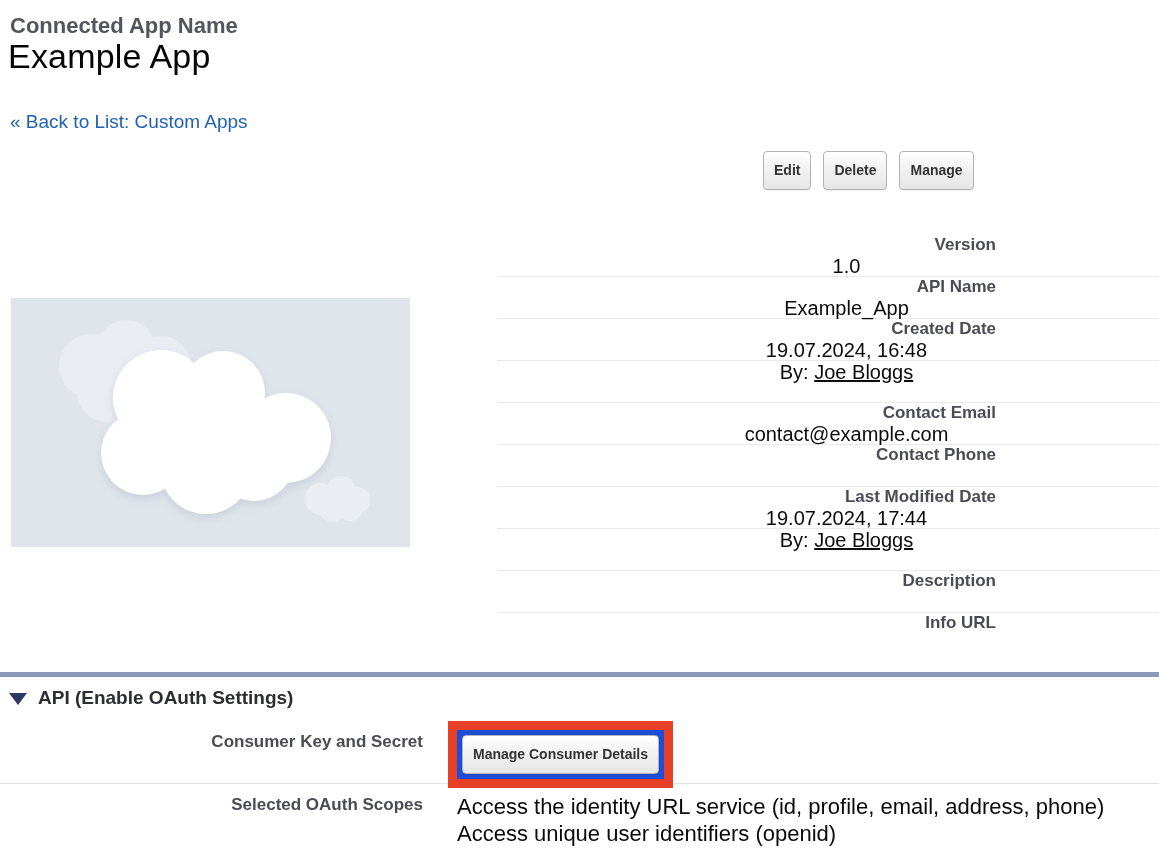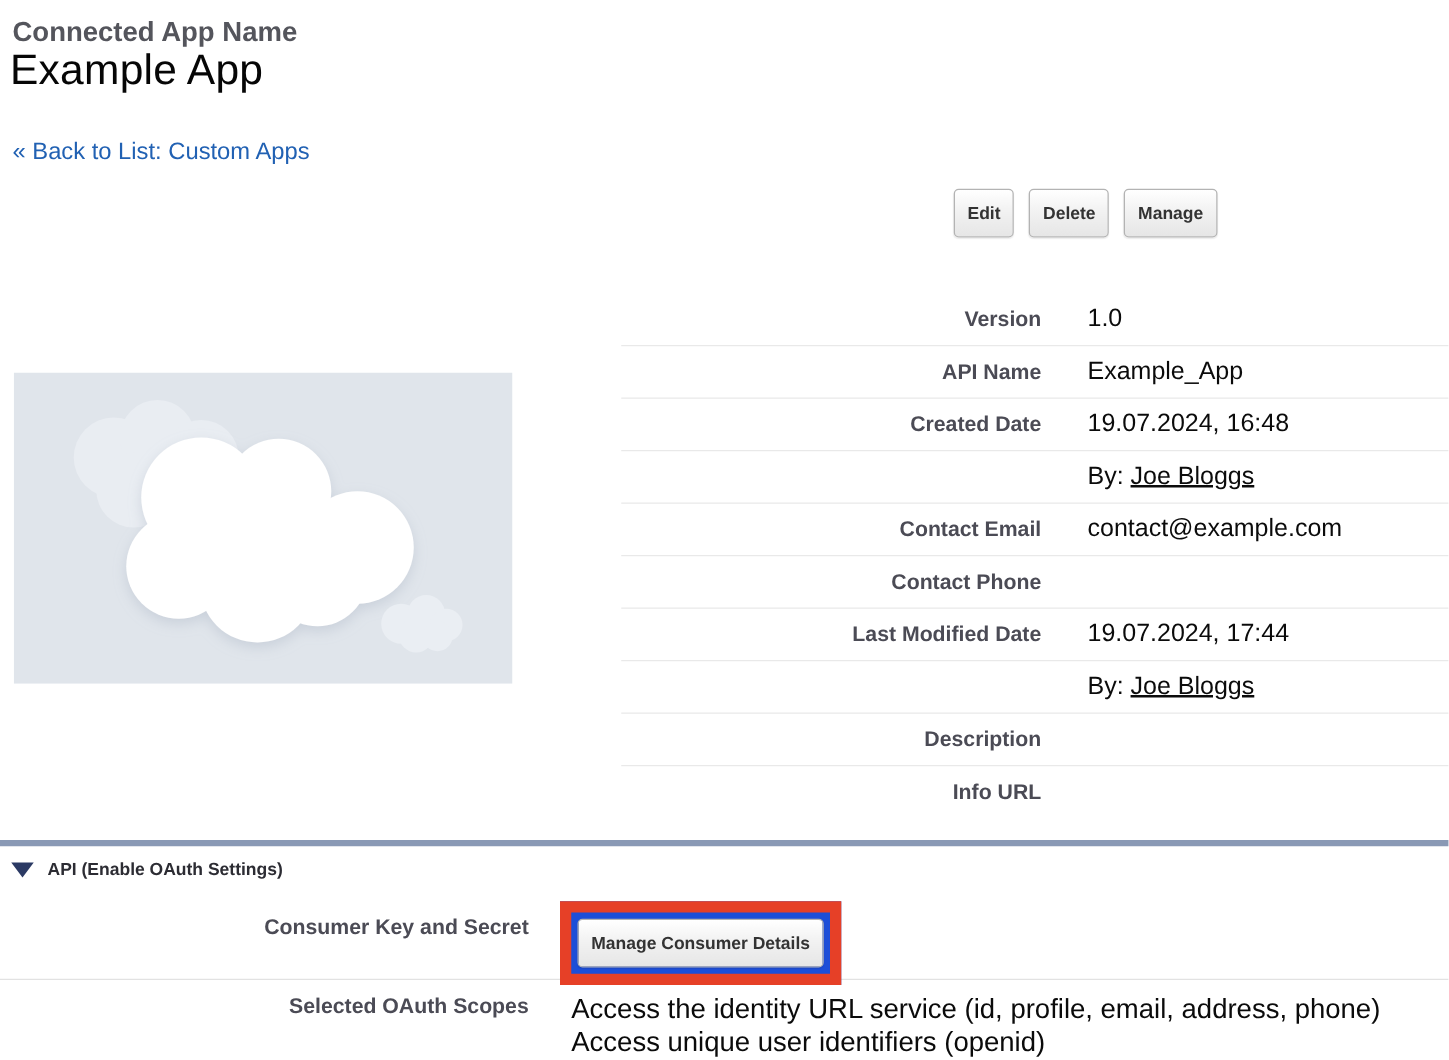--- a/index.html
+++ b/index.html
@@ -42,20 +42,21 @@
     position:absolute;left:11px;top:298px;width:399px;height:249px;
   }
   .logo-box svg{display:block;}
   
   .details{
     position:absolute;left:497px;top:235px;width:662px;
   }
   .drow{
     display:flex;align-items:center;height:41px;
     border-bottom:1px solid #e9e9e9;
+    flex-direction:column;
   }
   .drow:last-child{border-bottom:none;}
   .dlabel{
     width:336px;text-align:right;
     font-size:17px;font-weight:bold;color:#4b4b55;
   }
   .dvalue{
     padding-left:37px;font-size:20px;color:#0b0b0b;white-space:nowrap;
   }
   .ulink{color:#0b0b0b;text-decoration:underline;cursor:pointer;}
@@ -70,21 +71,21 @@
     display:flex;align-items:center;cursor:pointer;
   }
   .tri-down{
     width:0;height:0;
     border-left:9px solid transparent;border-right:9px solid transparent;
     border-top:12px solid #2b3a64;
     margin-top:2px;
   }
   .section-title{
     margin-left:11px;
-    font-size:14px;font-weight:bold;color:#2c2c33;
+    font-size:19px;font-weight:bold;color:#2c2c33;
   }
   .olabel{
     position:absolute;left:0;width:423px;text-align:right;
     font-size:17px;font-weight:bold;color:#4b4b55;
   }
   .olabel.consumer{top:60px;}
   .olabel.scopes{top:123px;}
   .hl-box{
     position:absolute;left:448px;top:49px;
     border:9px solid #e64027;

